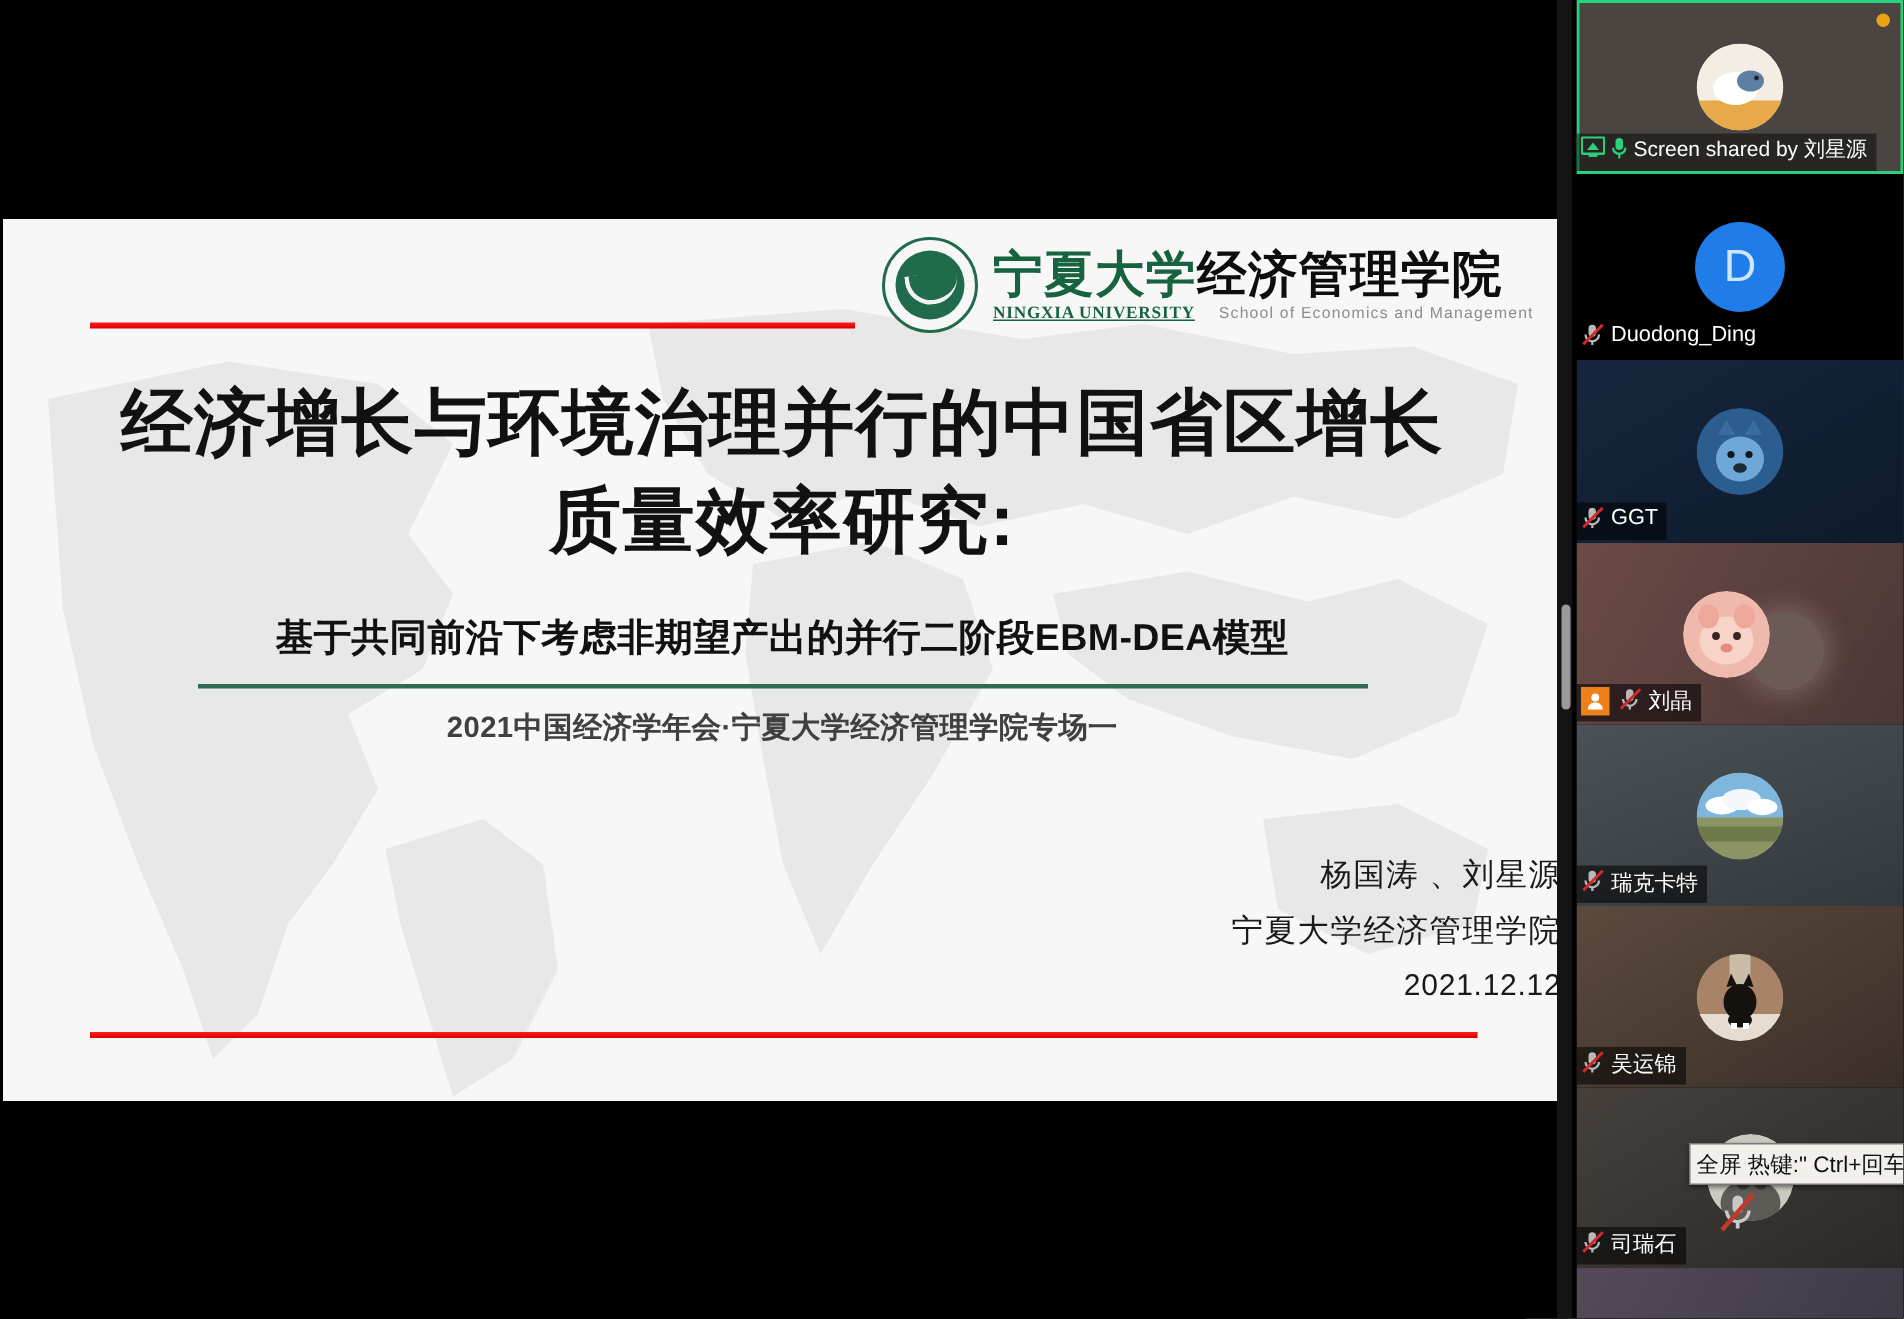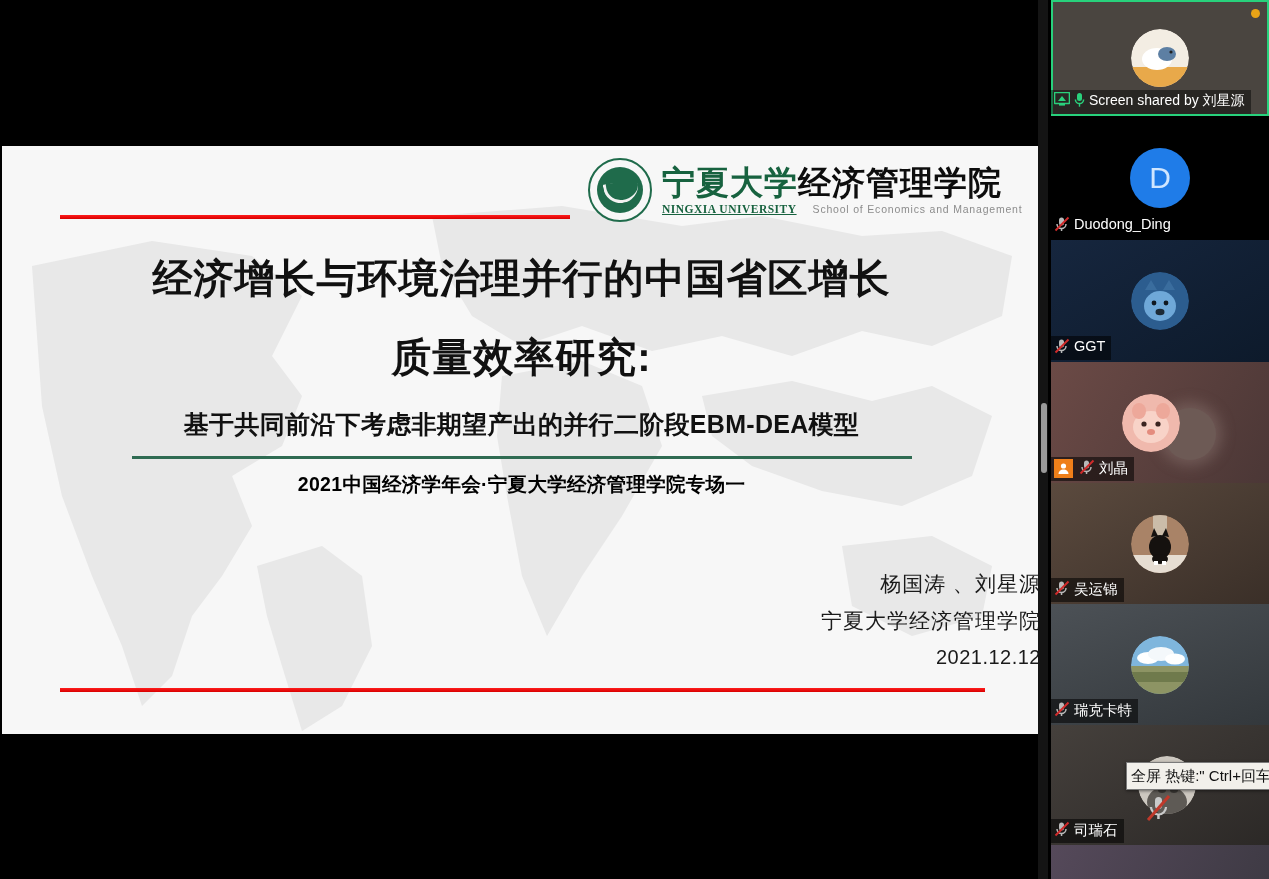--- a/index.html
+++ b/index.html
@@ -22,24 +22,24 @@
   .logo-seal{width:60px;height:60px;border-radius:50%;border:2.5px solid #1f6b4b;position:relative;flex:0 0 auto;background:#f7f7f7;}
   .logo-seal:after{content:"";position:absolute;left:7px;top:7px;right:7px;bottom:7px;border-radius:50%;background:#1f6b4b;}
   .logo-seal .seal-wave{position:absolute;left:14px;top:22px;width:32px;height:18px;border-radius:0 0 18px 18px;border-bottom:3px solid #f2f2f2;border-left:3px solid #f2f2f2;transform:rotate(-8deg);z-index:2;}
   .logo-text{display:flex;flex-direction:column;}
   .logo-cn{font-size:33px;font-weight:bold;color:#0d0d0d;letter-spacing:1px;line-height:1;white-space:nowrap;}
   .logo-cn .green{color:#17623f;}
   .logo-en{display:flex;gap:16px;margin-top:4px;}
   .logo-en-1{font-family:"Liberation Serif","DejaVu Serif",serif;font-size:11.5px;font-weight:bold;color:#17623f;letter-spacing:.5px;text-decoration:underline;}
   .logo-en-2{font-size:10.5px;color:#8c8c8c;letter-spacing:.8px;}
 
-  .title-main{position:absolute;left:0;right:0;top:105px;text-align:center;font-size:40px;font-weight:bold;color:#111;letter-spacing:1px;line-height:1.35;}
-  .title-main .l2{display:block;margin-top:25px;}
+  .title-main{position:absolute;left:0;right:0;top:105px;text-align:center;font-size:48px;font-weight:bold;color:#111;letter-spacing:1px;line-height:1.35;}
+  .title-main .l2{display:block;}
   .subtitle{position:absolute;left:0;right:0;top:262px;text-align:center;font-size:25px;font-weight:bold;color:#111;letter-spacing:.3px;}
-  .event{position:absolute;left:0;right:0;top:325px;text-align:center;font-size:19.5px;font-weight:bold;color:#000000;letter-spacing:.3px;}
+  .event{position:absolute;left:0;right:0;top:325px;text-align:center;font-size:19.5px;font-weight:bold;color:#404040;letter-spacing:.3px;}
 
   .authors{position:absolute;left:0;right:0;top:420px;text-align:right;color:#1a1a1a;}
   .authors div{font-size:21px;line-height:1.75;letter-spacing:1px;}
   .authors .date{font-size:20px;letter-spacing:.5px;}
 
   
   .scroll-track{position:absolute;left:1038px;top:0;width:10px;height:879px;background:#141414;}
   .scroll-thumb{position:absolute;left:1041px;top:403px;width:6px;height:70px;border-radius:3px;background:#9a9a9a;}
 
   
@@ -220,20 +220,44 @@
               <rect x="5" y="1.5" width="5" height="8" rx="2.5" fill="#b9b9b9"></rect>
               <path d="M3 8a4.5 4.5 0 0 0 9 0" fill="none" stroke="#b9b9b9" stroke-width="1.5"></path>
               <rect x="6.8" y="12" width="1.5" height="3" fill="#b9b9b9"></rect>
               <line x1="1.5" y1="14.5" x2="14.5" y2="1.5" stroke="#d02b2b" stroke-width="2"></line>
             </svg>
         </span>
         <span class="label">刘晶</span>
       </div>
     </div>
 
+    <div class="tile" style="height:121px;background:linear-gradient(160deg,#4c5156,#33383c);">
+      <div class="av">
+        <svg viewBox="0 0 58 58" width="58" height="58">
+          <circle cx="29" cy="29" r="29" fill="#7fb6dd"></circle>
+          <rect x="0" y="30" width="58" height="28" fill="#8d9464"></rect>
+          <rect x="0" y="36" width="58" height="10" fill="#6f7a4c"></rect>
+          <ellipse cx="17" cy="22" rx="11" ry="6" fill="#ffffff"></ellipse>
+          <ellipse cx="30" cy="18" rx="13" ry="7" fill="#f4f8fb"></ellipse>
+          <ellipse cx="44" cy="23" rx="10" ry="5.5" fill="#ffffff"></ellipse>
+        </svg>
+      </div>
+      <div class="name">
+        <span class="ic">
+          <svg width="16" height="16" viewBox="0 0 16 16">
+              <rect x="5" y="1.5" width="5" height="8" rx="2.5" fill="#b9b9b9"></rect>
+              <path d="M3 8a4.5 4.5 0 0 0 9 0" fill="none" stroke="#b9b9b9" stroke-width="1.5"></path>
+              <rect x="6.8" y="12" width="1.5" height="3" fill="#b9b9b9"></rect>
+              <line x1="1.5" y1="14.5" x2="14.5" y2="1.5" stroke="#d02b2b" stroke-width="2"></line>
+            </svg>
+        </span>
+        <span class="label">瑞克卡特</span>
+      </div>
+    </div>
+
     <div class="tile" style="height:121px;background:linear-gradient(150deg,#5b4a3e,#3a2f28);">
       <div class="av">
         <svg viewBox="0 0 58 58" width="58" height="58">
           <circle cx="29" cy="29" r="29" fill="#a98367"></circle>
           <rect x="0" y="40" width="58" height="18" fill="#e6ddd2"></rect>
           <rect x="22" y="0" width="14" height="44" fill="#cbbca9"></rect>
           <path d="M20 22 L23 13 L27 21 Z" fill="#15110f"></path>
           <path d="M38 22 L35 13 L31 21 Z" fill="#15110f"></path>
           <ellipse cx="29" cy="32" rx="11" ry="12" fill="#15110f"></ellipse>
           <ellipse cx="29" cy="44" rx="8" ry="5" fill="#15110f"></ellipse>
@@ -247,44 +271,20 @@
               <rect x="5" y="1.5" width="5" height="8" rx="2.5" fill="#b9b9b9"></rect>
               <path d="M3 8a4.5 4.5 0 0 0 9 0" fill="none" stroke="#b9b9b9" stroke-width="1.5"></path>
               <rect x="6.8" y="12" width="1.5" height="3" fill="#b9b9b9"></rect>
               <line x1="1.5" y1="14.5" x2="14.5" y2="1.5" stroke="#d02b2b" stroke-width="2"></line>
             </svg>
         </span>
         <span class="label">吴运锦</span>
       </div>
     </div>
 
-    <div class="tile" style="height:121px;background:linear-gradient(160deg,#4c5156,#33383c);">
-      <div class="av">
-        <svg viewBox="0 0 58 58" width="58" height="58">
-          <circle cx="29" cy="29" r="29" fill="#7fb6dd"></circle>
-          <rect x="0" y="30" width="58" height="28" fill="#8d9464"></rect>
-          <rect x="0" y="36" width="58" height="10" fill="#6f7a4c"></rect>
-          <ellipse cx="17" cy="22" rx="11" ry="6" fill="#ffffff"></ellipse>
-          <ellipse cx="30" cy="18" rx="13" ry="7" fill="#f4f8fb"></ellipse>
-          <ellipse cx="44" cy="23" rx="10" ry="5.5" fill="#ffffff"></ellipse>
-        </svg>
-      </div>
-      <div class="name">
-        <span class="ic">
-          <svg width="16" height="16" viewBox="0 0 16 16">
-              <rect x="5" y="1.5" width="5" height="8" rx="2.5" fill="#b9b9b9"></rect>
-              <path d="M3 8a4.5 4.5 0 0 0 9 0" fill="none" stroke="#b9b9b9" stroke-width="1.5"></path>
-              <rect x="6.8" y="12" width="1.5" height="3" fill="#b9b9b9"></rect>
-              <line x1="1.5" y1="14.5" x2="14.5" y2="1.5" stroke="#d02b2b" stroke-width="2"></line>
-            </svg>
-        </span>
-        <span class="label">瑞克卡特</span>
-      </div>
-    </div>
-
     <div class="tile" style="height:120px;background:linear-gradient(150deg,#45403c,#2b2826);padding-left:13px;">
       <div class="av">
         <svg viewBox="0 0 58 58" width="58" height="58">
           <circle cx="29" cy="29" r="29" fill="#cdc8c0"></circle>
           <ellipse cx="29" cy="20" rx="15" ry="14" fill="#8f8a83"></ellipse>
           <ellipse cx="29" cy="46" rx="20" ry="16" fill="#5e5a55"></ellipse>
           <ellipse cx="24" cy="34" rx="4" ry="3" fill="#3a3733"></ellipse>
           <ellipse cx="36" cy="34" rx="4" ry="3" fill="#3a3733"></ellipse>
         </svg>
       </div>

